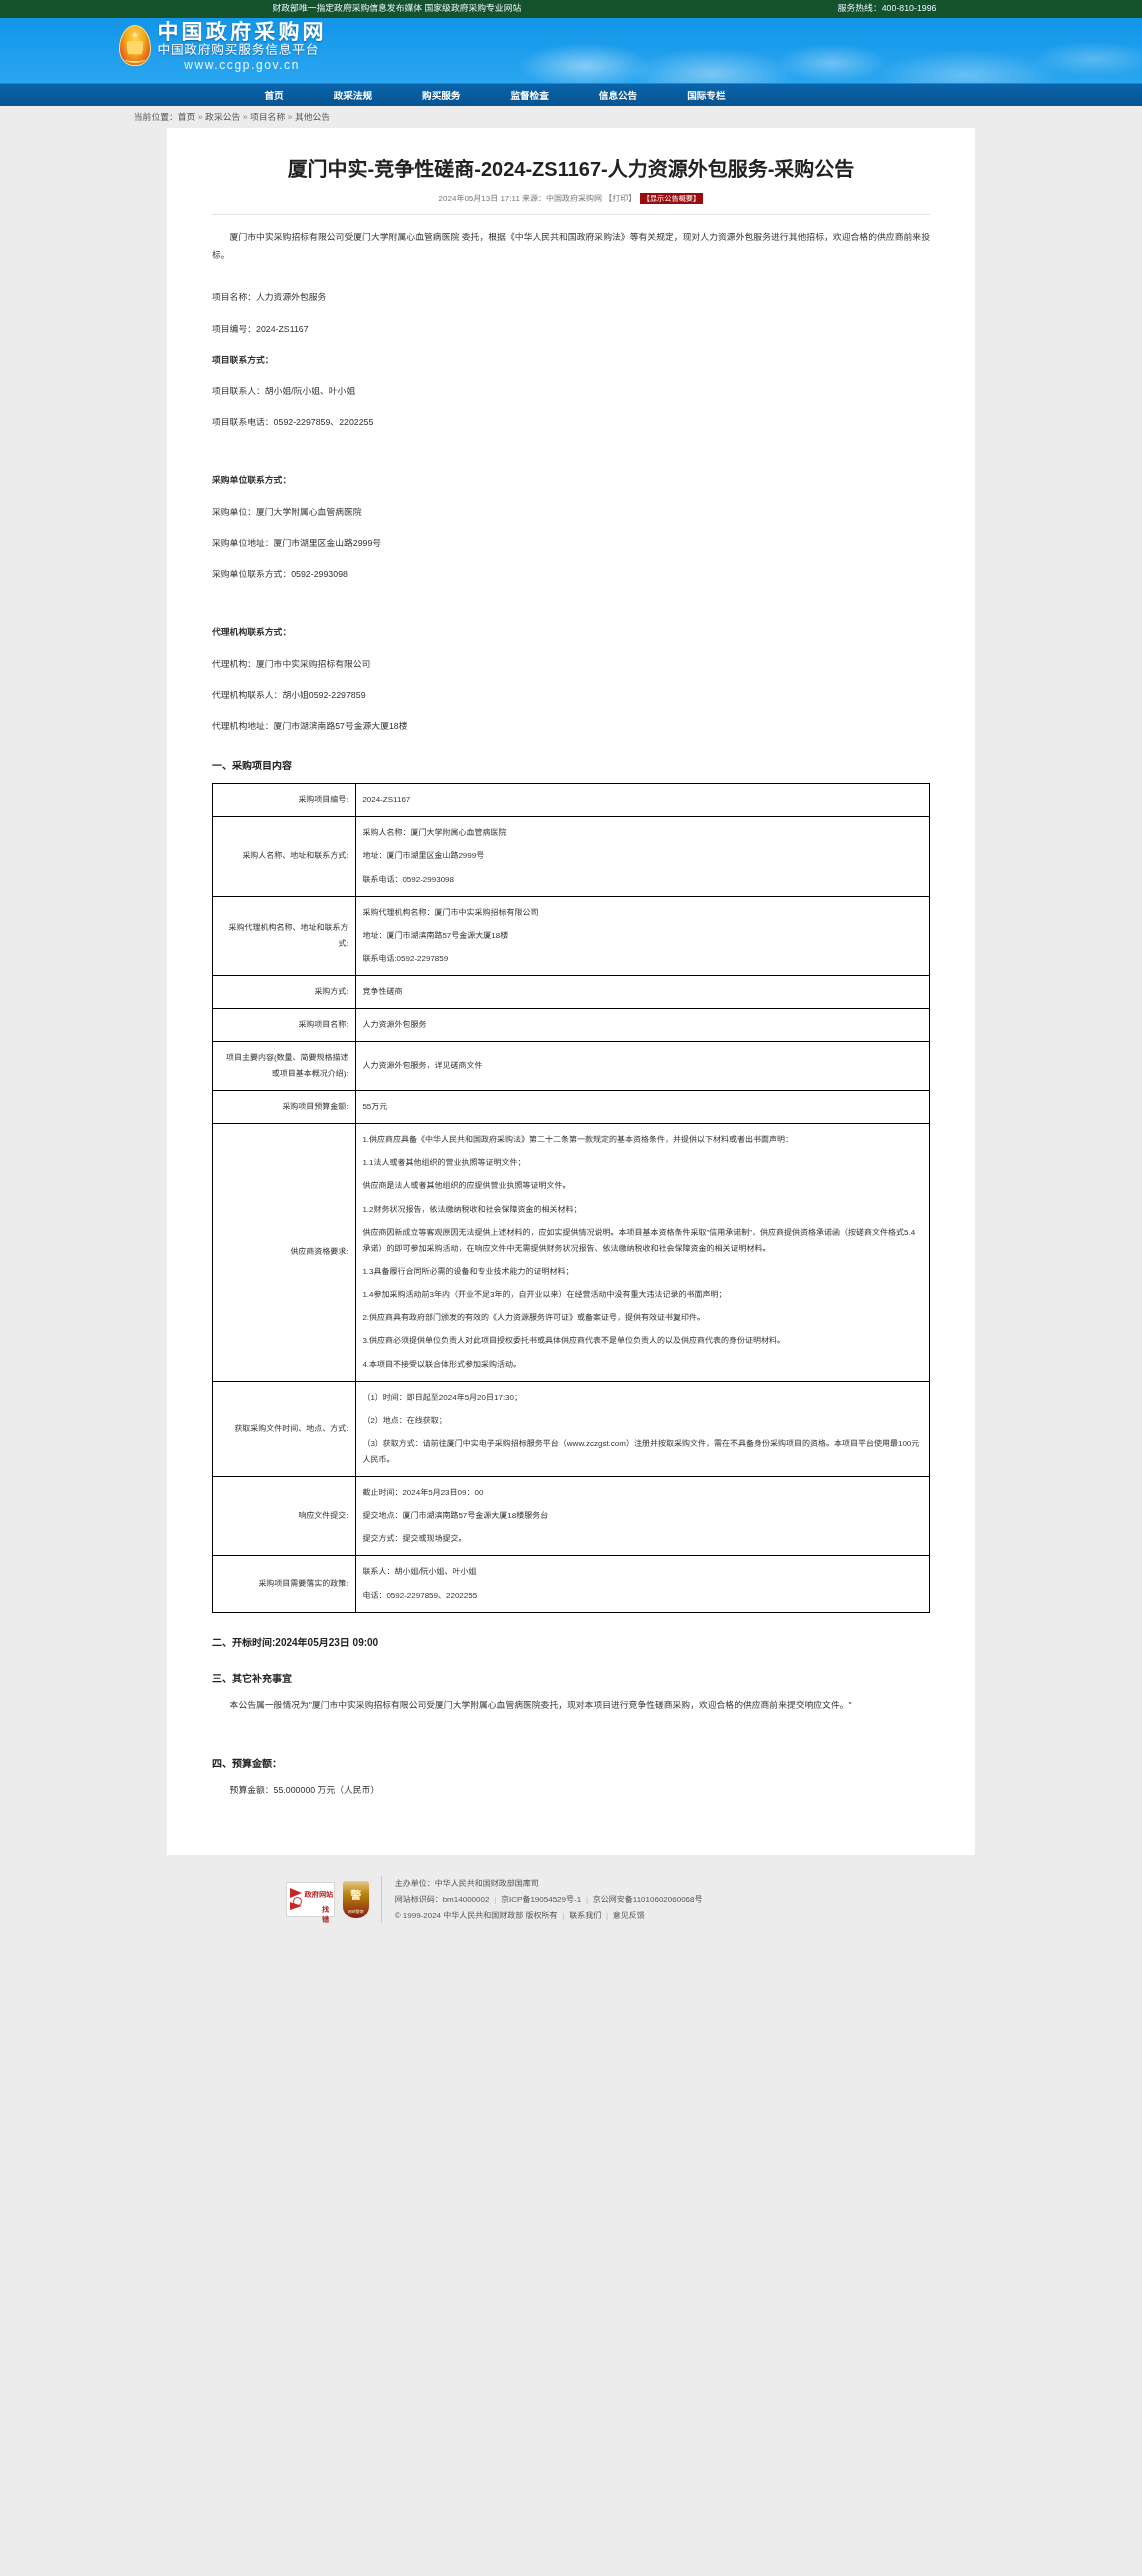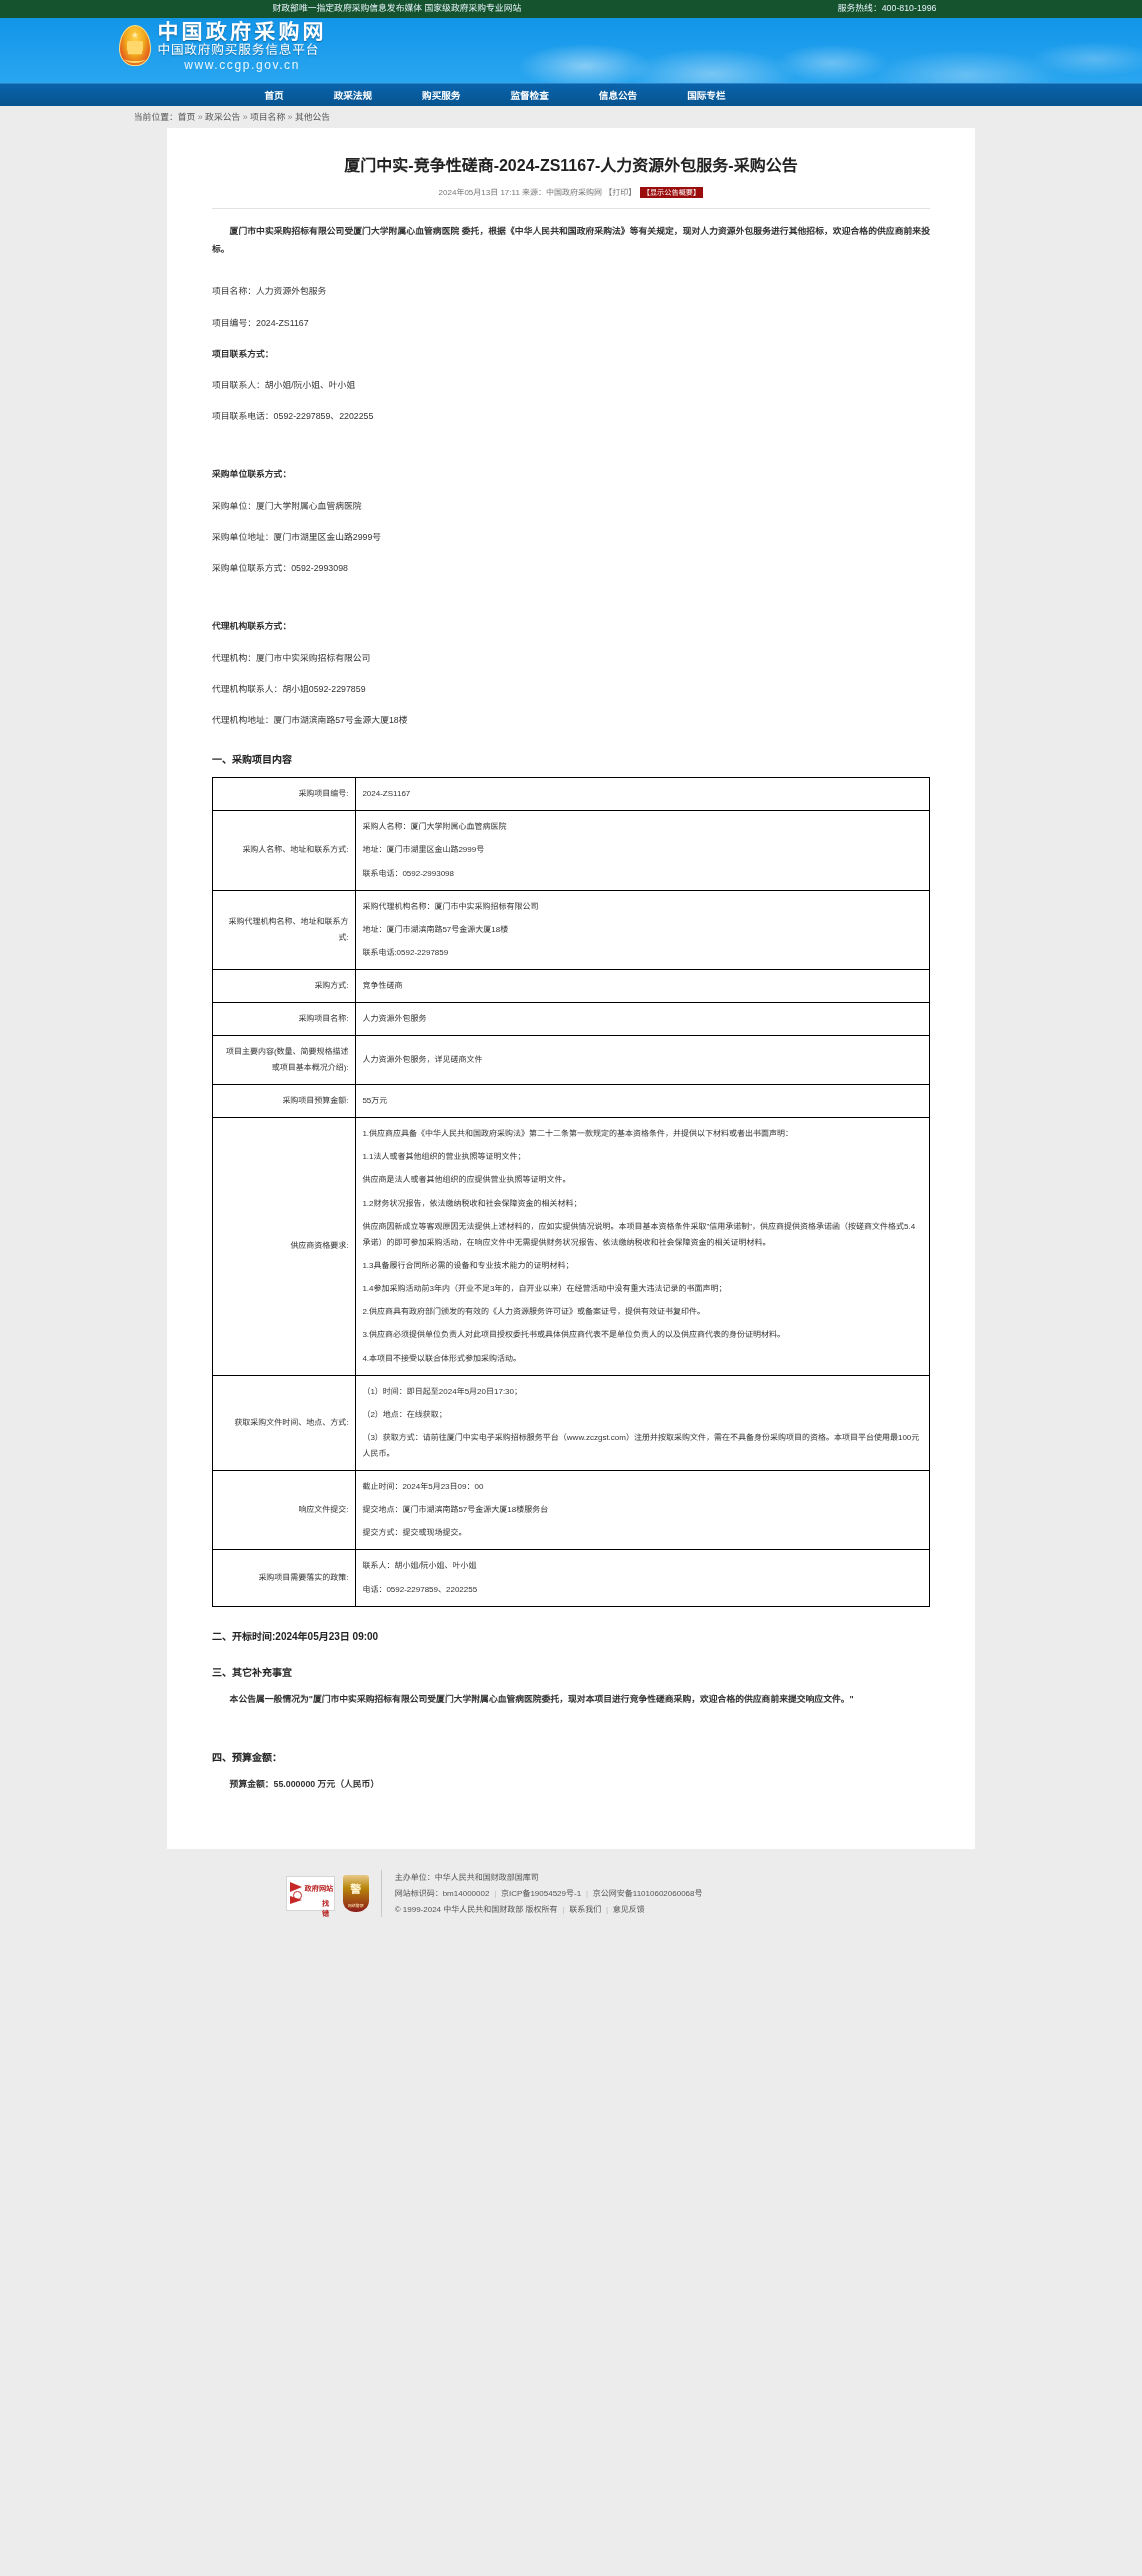--- a/index.html
+++ b/index.html
@@ -110,37 +110,37 @@
   }
   .crumb a { color: #555; text-decoration: none; }
   .crumb .sep { color: #888; margin: 0 2.4px; }
 
   
   .content {
     width: 808px; margin: 0 auto; background: #fff;
     padding: 14.3px 45px 56px 45px; min-height: 319px;
   }
   .doc-title {
-    text-align: center; font-size: 16px; font-weight: bold; color: #222;
+    text-align: center; font-size: 20px; font-weight: bold; color: #222;
     line-height: 1.5; margin: 12.7px 0 8px;
   }
   .doc-meta {
     text-align: center; font-size: 8px; color: #777; margin-bottom: 9.6px;
   }
   .doc-meta .link { color: #777; text-decoration: none; }
   .doc-meta .summary-badge {
     display: inline-block; background: #9b0c0c; color: #fff;
     padding: 0.8px 3.2px; margin-left: 3.2px; font-size: 7.2px; cursor: pointer;
   }
   .hr { border: none; border-top: 0.8px solid #e2e2e2; margin: 0 0 12.7px; }
 
   .p {
     font-size: 8.8px; line-height: 2.15; color: #333; text-align: justify;
   }
-  .p.indent { text-indent: 2em; font-weight: bold; }
+  .p.indent { text-indent: 2em; }
   .blk { margin-bottom: 11px; }
   .lbl-line { font-size: 8.8px; line-height: 2.3; color: #333; }
   .lbl-line.bold { font-weight: bold; }
   .sec-head {
     font-size: 10px; font-weight: bold; color: #222;
     margin: 21px 0 11px;
   }
   .spacer-sm { height: 11px; }
   .spacer-md { height: 19px; }
 

